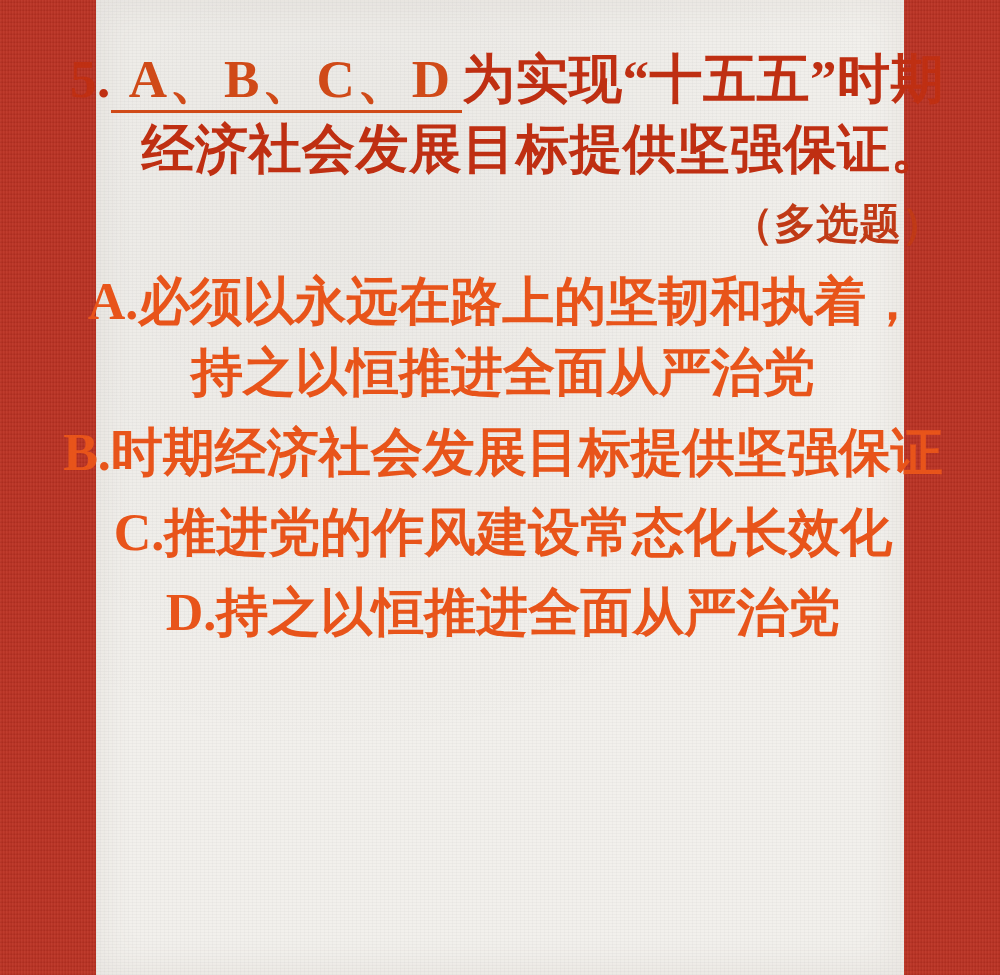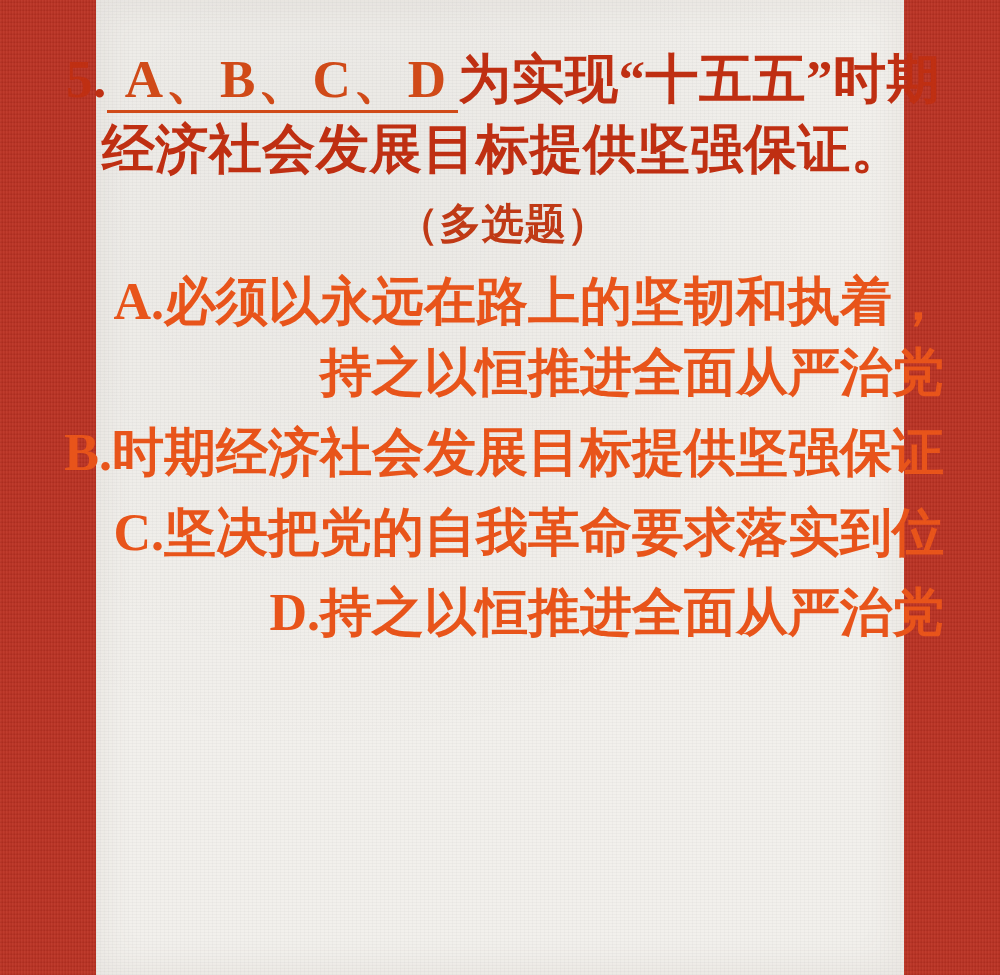--- a/index.html
+++ b/index.html
@@ -76,21 +76,21 @@
     box-sizing: border-box;
   }
 
   .question {
     font-size: 53px;
     line-height: 1.33;
     font-weight: bold;
     color: #c03a16;
     letter-spacing: 0.5px;
     margin: 0 0 4px 0;
-    text-align: center;
+    text-align: right;
   }
   .q-num {
     color: #bf2f12;
   }
   .q-blank {
     display: inline;
     color: #d04a18;
     border-bottom: 3px solid #d04a18;
     padding: 0 10px 2px 18px;
     letter-spacing: 2px;
@@ -106,21 +106,21 @@
   .options {
     margin-top: 12px;
   }
   .option {
     font-size: 52px;
     line-height: 1.35;
     font-weight: bold;
     color: #e8541a;
     letter-spacing: 0px;
     margin: 0 0 10px 0;
-    text-align: right;
+    text-align: center;
   }
   .opt-letter {
     color: #e8541a;
   }
 </style>
 </head>
 <body>
 
 <div class="poster">
 
@@ -132,19 +132,19 @@
   <div class="content">
 
     <p class="question"><span class="q-num">5.</span><span class="q-blank">A、B、C、D</span><span class="q-tail">为实现“十五五”时期经济社会发展目标提供坚强保证。</span><span class="q-type">（多选题）</span></p>
 
     <div class="options">
 
       <p class="option"><span class="opt-letter">A.</span><span>必须以永远在路上的坚韧和执着，持之以恒推进全面从严治党</span></p>
 
       <p class="option"><span class="opt-letter">B.</span><span>时期经济社会发展目标提供坚强保证</span></p>
 
-      <p class="option"><span class="opt-letter">C.</span><span>坚决把党的自我革命要求落实到位</span></p>
+      <p class="option"><span class="opt-letter">C.</span><span>推进党的作风建设常态化长效化</span></p>
 
       <p class="option"><span class="opt-letter">D.</span><span>持之以恒推进全面从严治党</span></p>
 
     </div>
   </div>
 </div>
 
 </body></html>

